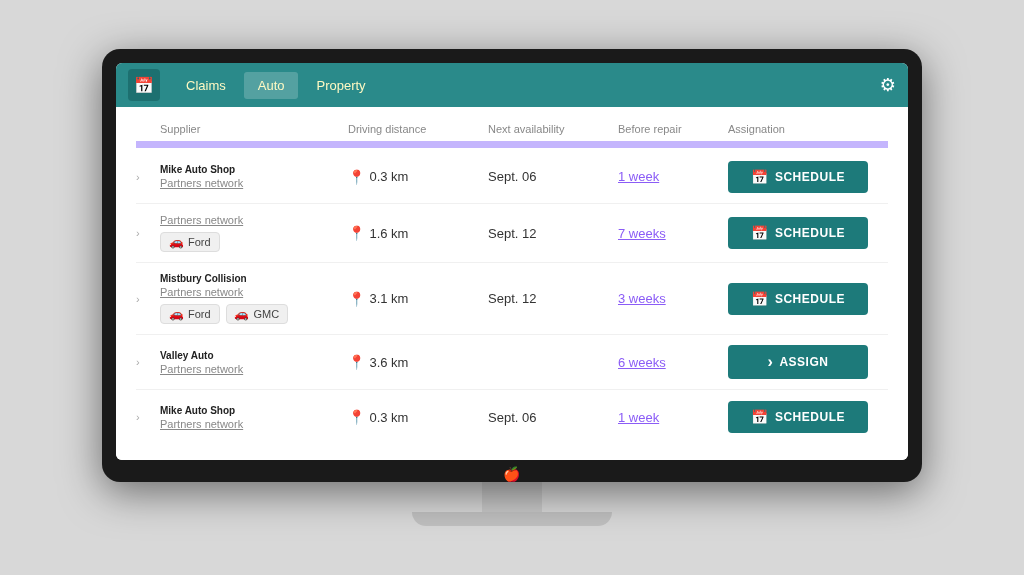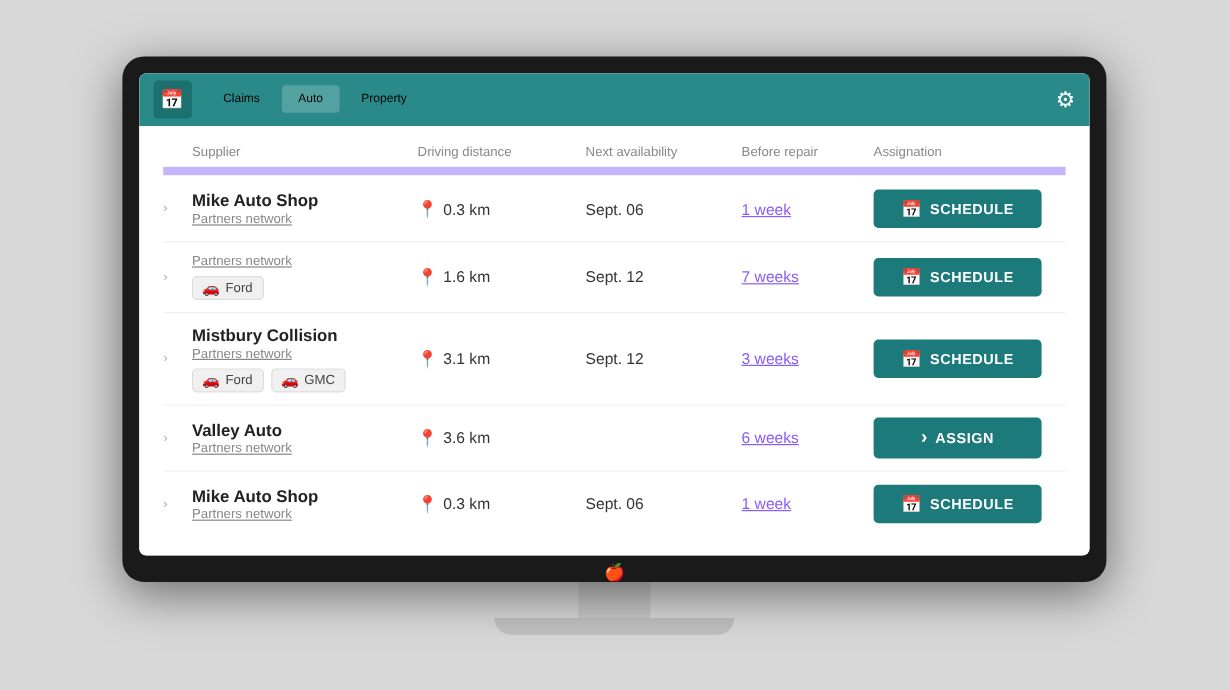--- a/index.html
+++ b/index.html
@@ -80,22 +80,22 @@
     }
 
     .nav-tabs {
       display: flex;
       gap: 4px;
       flex: 1;
     }
 
     .nav-tab {
       padding: 6px 14px;
-      color: #000000;
-      font-size: 10px;
+      color: #fef9c3;
+      font-size: 13px;
       cursor: pointer;
       border-radius: 3px;
     }
 
     .nav-tab.active {
       background: rgba(255,255,255,0.2);
     }
 
     .header-gear {
       color: white;
@@ -144,21 +144,21 @@
       cursor: pointer;
     }
 
     .supplier-info {
       display: flex;
       flex-direction: column;
       gap: 2px;
     }
 
     .supplier-name {
-      font-size: 14px;
+      font-size: 10px;
       font-weight: bold;
       color: #222;
     }
 
     .supplier-network {
       font-size: 11px;
       color: #888;
       text-decoration: underline;
     }
 

